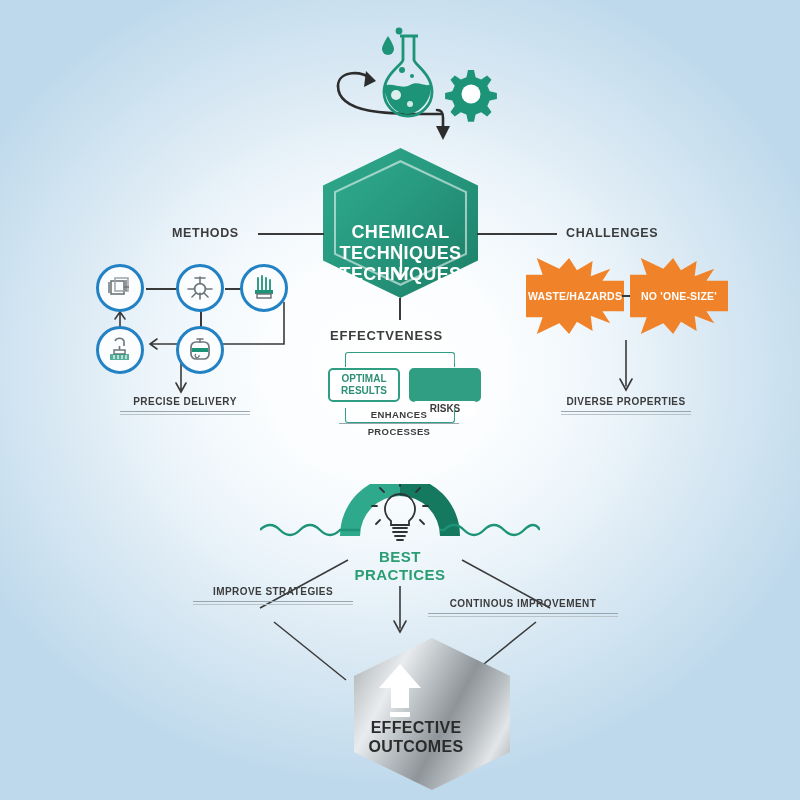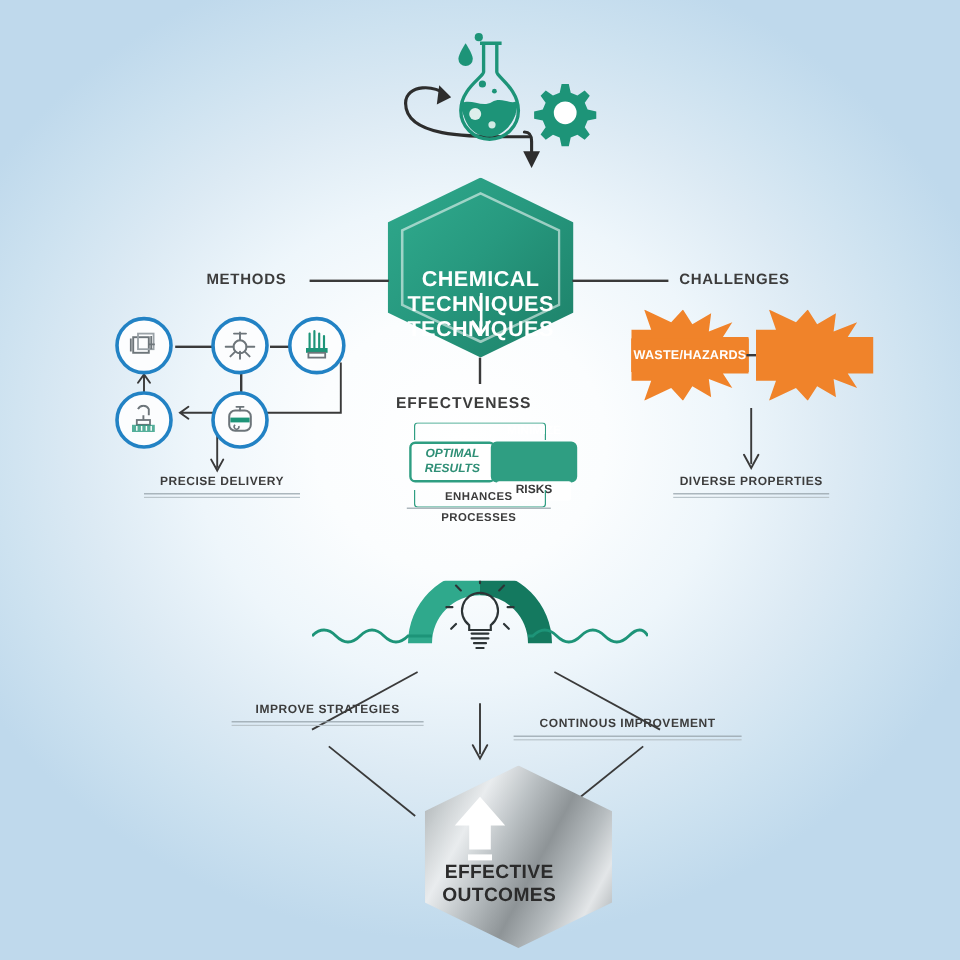--- a/index.html
+++ b/index.html
@@ -251,39 +251,40 @@
   </div>
 
   <div class="abs" style="left:526px;top:258px;width:200px;height:80px;">
     <div class="burst" style="left:0px;top:0px;width:98px;height:76px;background:transparent;">
       <div class="star"></div>
       <div class="bar">WASTE/HAZARDS</div>
     </div>
     <div class="hline" style="left:96px;top:37px;width:16px;"></div>
     <div class="burst" style="left:104px;top:0px;width:98px;height:76px;background:transparent;">
       <div class="star"></div>
+      <div class="bar">NO 'ONE-SIZE'</div>
     </div>
   </div>
   <svg class="abs" style="left:618px;top:340px;" width="16" height="56">
     <path d="M8 0 L8 46 M2 39 L8 50 L14 39" stroke="#3a3a3a" stroke-width="1.6" fill="none" stroke-linecap="round"></path>
   </svg>
   <div class="cap" style="left:561px;top:396px;width:130px;">
     <div>DIVERSE PROPERTIES</div>
     <div class="rule"></div>
     <div class="rule2"></div>
   </div>
 
   <div class="vline" style="left:399px;top:298px;height:22px;"></div>
   <div class="eff-title" style="left:330px;top:328px;width:140px;">EFFECTVENESS</div>
 
   <div class="abs" style="left:325px;top:352px;width:150px;height:110px;">
 
     <div class="bracket" style="left:20px;top:0px;width:108px;height:14px;border-bottom:none;border-radius:3px 3px 0 0;"></div>
 
-    <div class="ebox" style="left:16px;top:16px;font-style:italic;">
+    <div class="ebox" style="left:3px;top:16px;">
       <div>OPTIMAL</div>
       <div>RESULTS</div>
     </div>
     <div class="ebox filled" style="left:84px;top:16px;">
       <div class="t1">MINIMIZE</div>
       <div class="t2">RISKS</div>
     </div>
 
     <div class="bracket" style="left:20px;top:56px;width:108px;height:14px;border-top:none;border-radius:0 0 3px 3px;"></div>
   </div>
@@ -305,20 +306,24 @@
       <path d="M180 46 L184 46 q10 -10 20 0 t20 0 t20 0 t20 0 t16 0" fill="none" stroke="#1d9478" stroke-width="2.4"></path>
 
       <g stroke="#2d3436" fill="none" stroke-width="1.8" stroke-linecap="round">
         <path d="M140 10 a15 15 0 0 0 -9 27 l0 4 18 0 0 -4 a15 15 0 0 0 -9 -27 Z"></path>
         <path d="M133 44 l14 0 M133 48 l14 0 M135 52 l10 0 M137 56 l6 0"></path>
         <path d="M140 2 L140 -3 M124 8 L120 4 M156 8 L160 4 M117 22 L112 22 M163 22 L168 22 M120 36 L116 40 M160 36 L164 40"></path>
       </g>
     </svg>
   </div>
 
+  <div class="bp-title" style="left:340px;top:548px;width:120px;">
+    <div>BEST</div>
+    <div>PRACTICES</div>
+  </div>
 
   <svg class="abs" style="left:240px;top:556px;" width="330" height="60">
     <path d="M108 4 L20 52" stroke="#3a3a3a" stroke-width="1.5"></path>
     <path d="M222 4 L310 52" stroke="#3a3a3a" stroke-width="1.5"></path>
   </svg>
 
   <div class="cap" style="left:193px;top:586px;width:160px;">
     <div>IMPROVE STRATEGIES</div>
     <div class="rule"></div>
     <div class="rule2"></div>

